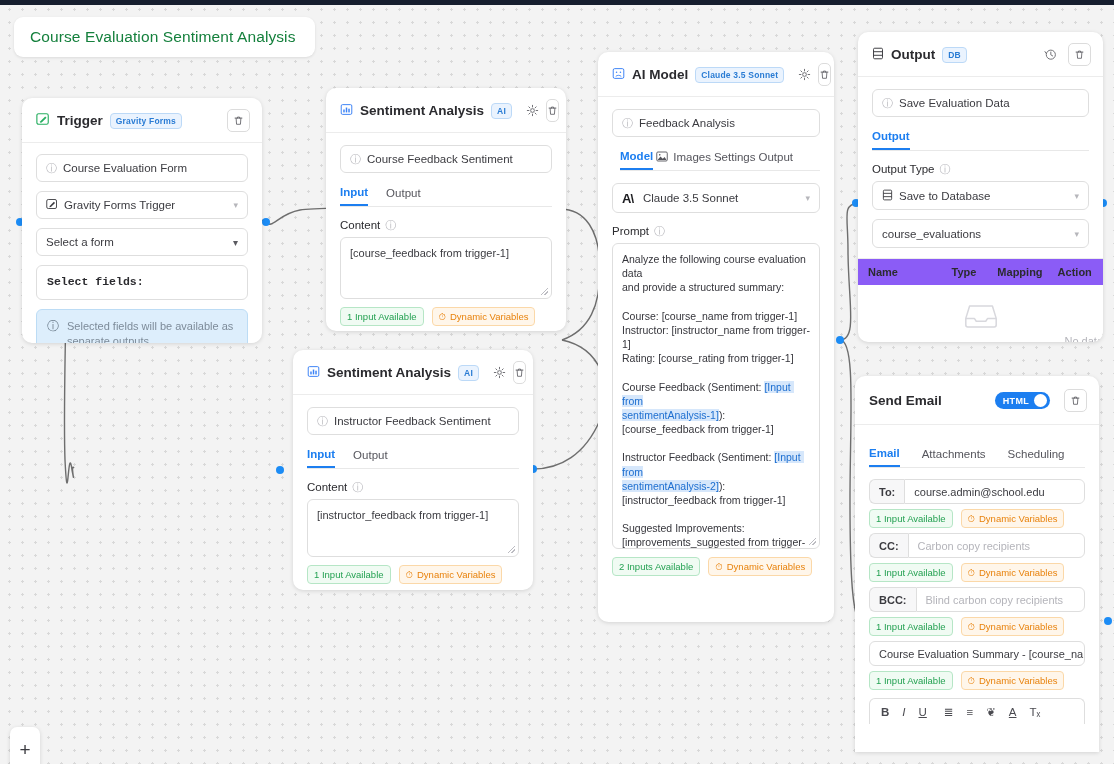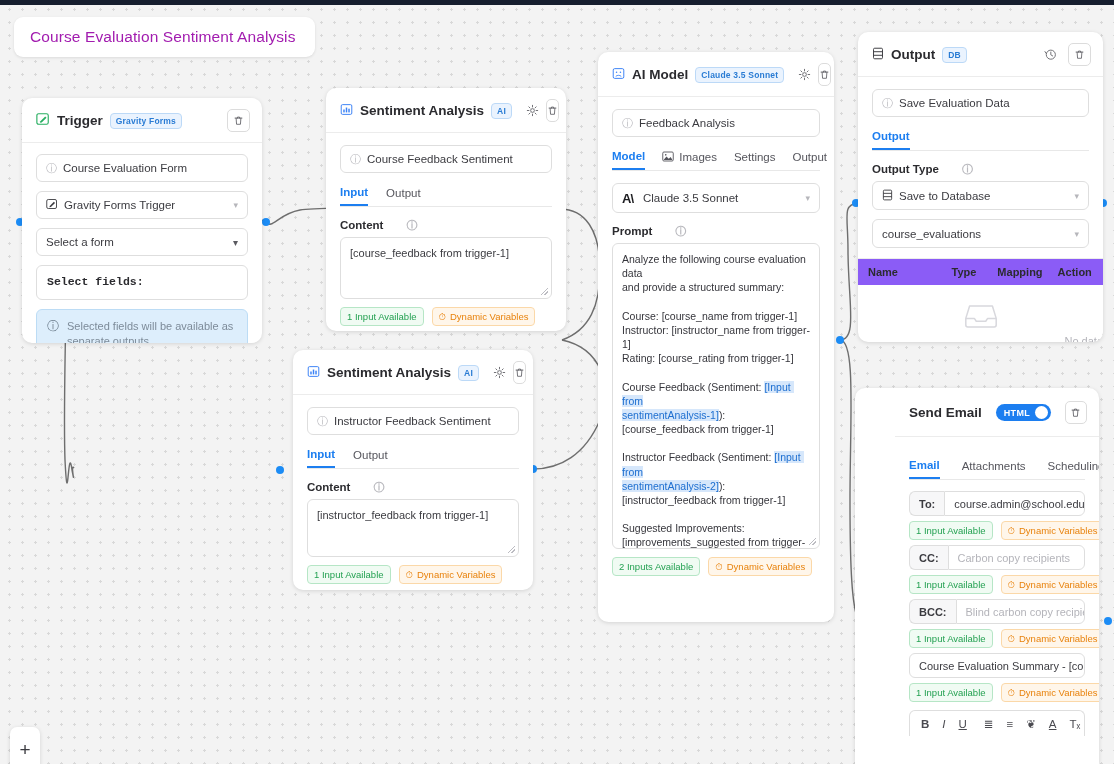--- a/index.html
+++ b/index.html
@@ -29,21 +29,21 @@
     background: #1c8cf5; z-index: 5;
   }
   
   #title-card {
     position: absolute; left: 14px; top: 17px; width: 301px; height: 40px;
     background: #fff; border-radius: 9px;
     box-shadow: 0 1px 3px rgba(0,0,0,.10);
     display: flex; align-items: center; padding: 0 16px;
     z-index: 20;
   }
-  #title-card .t { font-size: 15.5px; color: #a21caf; font-weight: 400; letter-spacing: .1px; }
+  #title-card .t { font-size: 15.5px; color: #15803d; font-weight: 400; letter-spacing: .1px; }
   
   .node {
     position: absolute; background: #fff; border-radius: 10px;
     box-shadow: 0 1px 4px rgba(0,0,0,.13);
     z-index: 10; overflow: hidden;
   }
   .node-head {
     display: flex; align-items: center; gap: 7px;
     padding: 11px 12px 10px 14px;
     border-bottom: 1px solid #ececec;
@@ -72,21 +72,21 @@
   .field .caret { margin-left: auto; color: #b6b6bb; font-size: 9px; }
   .info-circ { color: #b9b9be; font-size: 11px; line-height: 1; }
 
   .tabs { display: flex; gap: 18px; border-bottom: 1px solid #e8e8e8; margin-top: 13px; }
   .tab {
     font-size: 11.5px; color: #55555c; padding-bottom: 6px; cursor: pointer;
     display: flex; align-items: center; gap: 5px;
   }
   .tab.active { color: #1c7ef0; font-weight: 700; border-bottom: 2px solid #1c7ef0; }
 
-  .flabel { font-size: 11.5px; font-weight: 700; color: #2b2b2f; margin-top: 12px; display: flex; align-items: center; gap: 23px; }
+  .flabel { font-size: 11.5px; font-weight: 400; color: #2b2b2f; margin-top: 12px; display: flex; align-items: center; gap: 5px; }
   .ta {
     margin-top: 6px; border: 1px solid #dedede; border-radius: 6px;
     font-size: 11px; color: #3b3b40; padding: 8px 9px; background: #fff;
     position: relative; line-height: 1.35; overflow: hidden;
   }
   .ta::after {
     content: ""; position: absolute; right: 3px; bottom: 3px;
     width: 7px; height: 7px;
     background:
       linear-gradient(135deg, transparent 45%, #bcbcc2 45%, #bcbcc2 57%, transparent 57%),
@@ -368,21 +368,21 @@
         <svg width="11" height="11" viewBox="0 0 16 16">
             <path d="M3 4.5h10M6.5 4.5V3h3v1.5M4.5 4.5l.7 9h5.6l.7-9" fill="none" stroke="#5a5a60" stroke-width="1.2" stroke-linecap="round" stroke-linejoin="round"></path>
           </svg>
       </span>
     </div>
     <div class="node-body">
       <div class="field">
         <span class="info-circ">ⓘ</span>
         <span>Feedback Analysis</span>
       </div>
-      <div class="tabs" style="gap:17px;">
+      <div class="tabs" style="gap:3px;margin-left:8px;">
         <div class="tab active">Model</div>
         <div class="tab">
           <span>
             <svg width="12" height="11" viewBox="0 0 16 14">
                 <rect x="1" y="1" width="14" height="12" rx="1.6" fill="none" stroke="#55555c" stroke-width="1.2"></rect>
                 <circle cx="5" cy="4.8" r="1.1" fill="#55555c"></circle>
                 <path d="M2 11.5 L6 7 L9 10 L11.5 7.8 L14 11.5 Z" fill="#55555c"></path>
               </svg>
           </span>
           <span>Images</span>
@@ -495,21 +495,21 @@
           <svg width="38" height="27" viewBox="0 0 40 28">
               <path d="M4 16 L8 3h24l4 13v7a2 2 0 0 1-2 2H6a2 2 0 0 1-2-2z" fill="none" stroke="#d8d8dd" stroke-width="1.6" stroke-linejoin="round"></path>
               <path d="M4 16h9l2 3h10l2-3h9" fill="none" stroke="#d8d8dd" stroke-width="1.6" stroke-linejoin="round"></path>
             </svg>
         </div>
         <span>No data</span>
       </div>
     </div>
   </div>
 
-  <div class="node" style="left:855px; top:388px; width:244px; height:376px; border-radius:10px 10px 0 0;padding-left:40px;">
+  <div class="node" style="left:855px; top:376px; width:244px; height:376px; border-radius:10px 10px 0 0;">
     <div class="node-head" style="padding:13px 12px 12px 14px;">
       <span class="node-title">Send Email</span>
       <span class="head-spacer"></span>
       <span class="toggle-html">
         <span>HTML</span>
         <span class="toggle-knob"></span>
       </span>
       <span class="icon-btn boxed" style="margin-left:7px;">
         <svg width="11" height="11" viewBox="0 0 16 16">
             <path d="M3 4.5h10M6.5 4.5V3h3v1.5M4.5 4.5l.7 9h5.6l.7-9" fill="none" stroke="#5a5a60" stroke-width="1.2" stroke-linecap="round" stroke-linejoin="round"></path>

